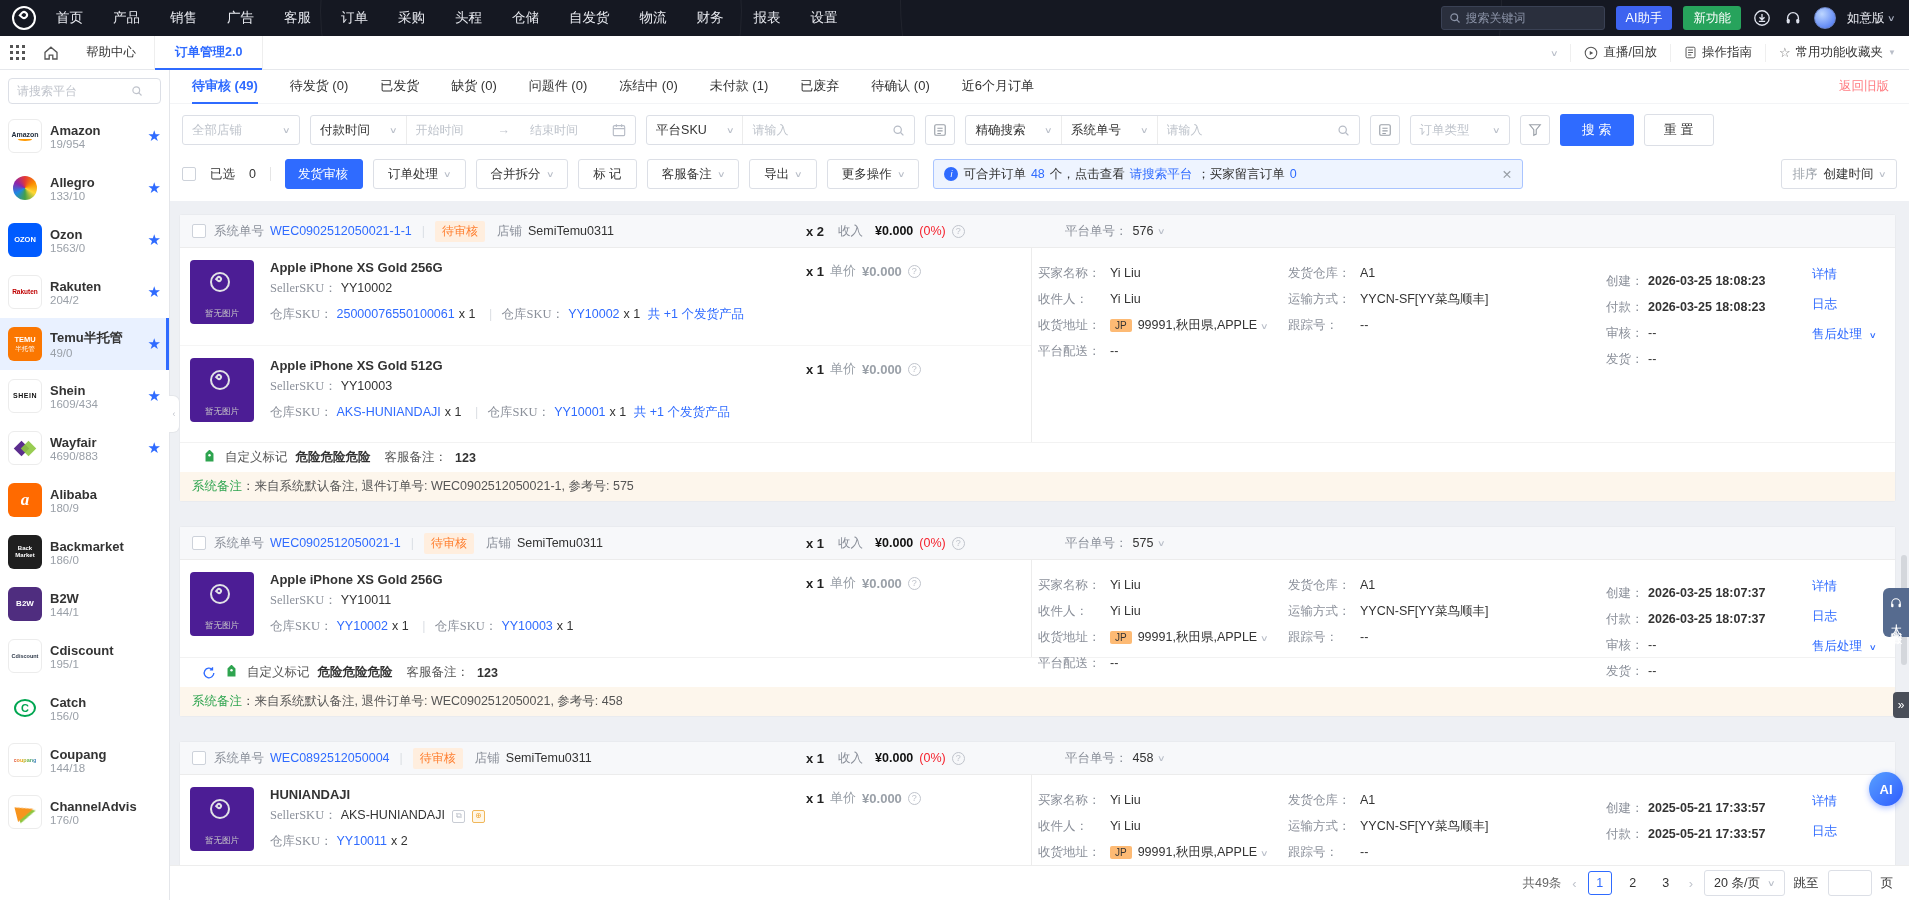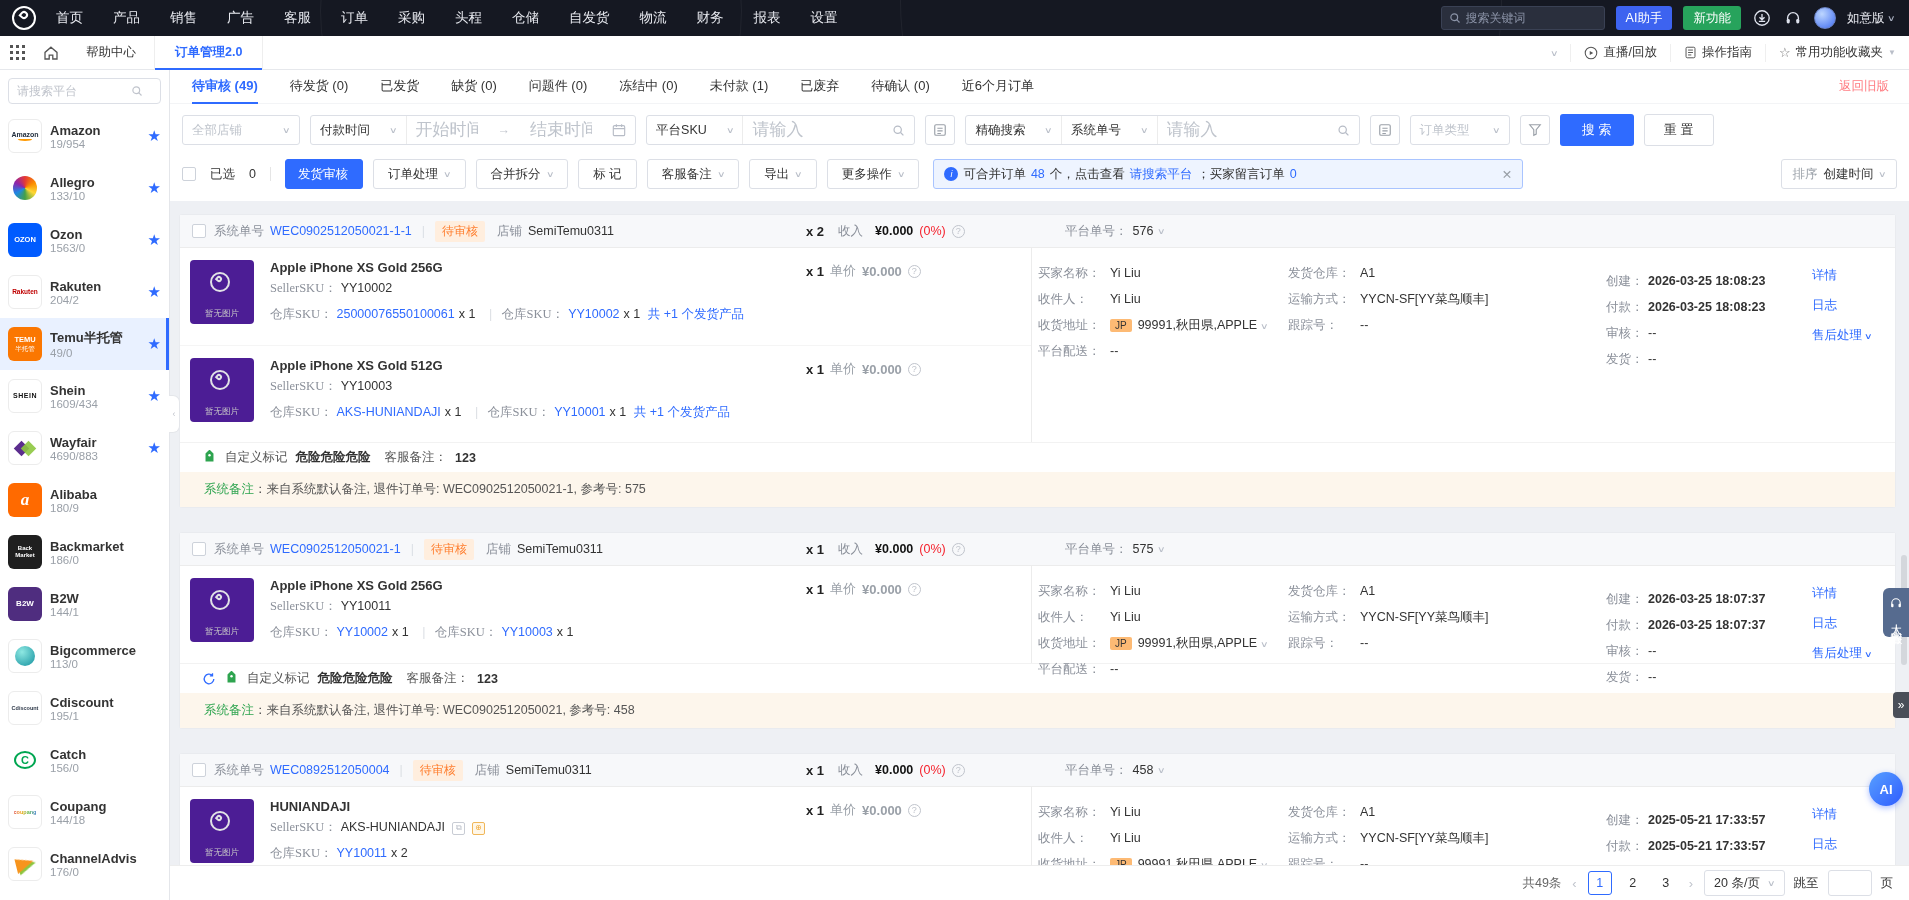--- a/index.html
+++ b/index.html
@@ -75,21 +75,21 @@
   .tophead { background:#fff; }
   .tabs { height:34px; display:flex; align-items:center; padding-left:22px; gap:32px; position:relative; border-bottom:1px solid #f3f4f6; }
   .tab { font-size:13px; color:#333; cursor:pointer; height:34px; line-height:32px; white-space:nowrap; }
   .tab.act { color:#2f6bff; font-weight:bold; border-bottom:2px solid #2f6bff; }
   .back-old { position:absolute; right:20px; color:#ff7c82; font-size:12.5px; cursor:pointer; }
   .filters { padding:10px 12px 6px; display:flex; gap:10px; align-items:center; }
   .fbox { height:30px; border:1px solid #dcdfe6; border-radius:3px; display:flex; align-items:center; font-size:12.5px; color:#333; background:#fff; }
   .fseg { display:flex; align-items:center; gap:20px; padding:0 9px; height:100%; }
   .fseg + .fseg { border-left:1px solid #ececec; }
   .ph { color:#bfc4cc; }
-  .fin { border:none; outline:none; font-size:17px; width:120px; }
+  .fin { border:none; outline:none; font-size:12px; width:120px; }
   .fin::placeholder { color:#bfc4cc; }
   .fin.short { width:62px; }
   .sqbtn { width:30px; height:30px; border:1px solid #dcdfe6; border-radius:3px; display:flex; align-items:center; justify-content:center; color:#9aa0a8; background:#fff; cursor:pointer; flex:none; }
   .btn-search { width:74px; height:32px; background:#2f6bff; color:#fff; border-radius:3px; display:flex; align-items:center; justify-content:center; font-size:13px; cursor:pointer; }
   .btn-reset { width:70px; height:32px; background:#fff; border:1px solid #dcdfe6; border-radius:3px; display:flex; align-items:center; justify-content:center; font-size:13px; cursor:pointer; }
   .actions { padding:7px 12px 12px; display:flex; gap:10px; align-items:center; }
   .cbx { width:14px; height:14px; border:1px solid #cdd2da; border-radius:2px; background:#fff; display:inline-block; flex:none; cursor:pointer; }
   .sel-info { display:flex; gap:14px; align-items:center; font-size:12.5px; }
   .vdiv { width:1px; height:14px; background:#e5e5e5; margin:0 4px; }
   .abtn { height:30px; padding:0 14px; border:1px solid #dcdfe6; border-radius:3px; font-size:12.5px; display:flex; align-items:center; gap:6px; background:#fff; cursor:pointer; white-space:nowrap; }
@@ -138,25 +138,25 @@
   .pprice-lab { color:#9aa0a8; }
   .pprice { color:#9aa0a8; font-weight:bold; }
   .info-col { flex:1; position:relative; font-size:12.5px; }
   .icol { position:absolute; top:12px; }
   .c1 { left:6px; } .c2 { left:256px; } .c3 { left:574px;margin-top:8px; } .c4 { left:780px; }
   .irow { height:26px; line-height:26px; white-space:nowrap; }
   .irow .ilab { display:inline-block; min-width:68px; }
   .ival { color:#333; }
   .ival.b { font-weight:bold; }
   .chip { background:#fdba74; color:#333; padding:1px 5px; border-radius:2px; margin-right:6px; font-size:10px; }
-  .c4 .irow { height:30px; line-height:30px; }
+  .c4 .irow { height:30px; line-height:30px;font-family:Liberation Mono, monospace; }
   .ilink { color:#2f6bff; cursor:pointer; }
   .mrow { height:30px; border-top:1px solid #f2f2f2; display:flex; align-items:center; padding-left:22px; gap:8px; font-size:12.5px; color:#555; }
   .tagv { font-weight:bold; color:#333; }
-  .snote { height:35px; background:#fdf6ec; display:flex; align-items:center; padding-left:24px; font-size:12.5px; color:#555; }
+  .snote { height:29px; background:#fdf6ec; display:flex; align-items:center; padding-left:12px; font-size:12.5px; color:#555; }
   .sn-label { color:#2ea44f; }
 
   
   .pagebar { height:35px; background:#fff; display:flex; align-items:center; justify-content:flex-end; padding-right:16px; gap:9px; font-size:12.5px; color:#333; border-top:1px solid #ededed; }
   .pg-total { color:#666; }
   .pg-arr { color:#c0c4cc; font-size:13px; padding:0 2px; cursor:pointer; }
   .pg { width:24px; height:24px; display:flex; align-items:center; justify-content:center; border-radius:3px; cursor:pointer; }
   .pg.act { border:1px solid #2f6bff; color:#2f6bff; }
   .psize { height:26px; border:1px solid #dcdfe6; border-radius:3px; padding:0 9px; display:flex; align-items:center; gap:8px; cursor:pointer; }
   .jump { width:44px; height:26px; border:1px solid #dcdfe6; border-radius:3px; outline:none; padding:0 6px; font-size:12.5px; }
@@ -345,26 +345,20 @@
           <span>Back</span>
           <span>Market</span>
         </span>
       <span class="p-meta"><span class="p-name">Backmarket</span><div class="p-count">186/0</div></span>
     </div>
     <div class="p-item">
       <span class="p-logo lg-b2w">
           <span>B2W</span>
         </span>
       <span class="p-meta"><span class="p-name">B2W</span><div class="p-count">144/1</div></span>
-    </div>
-    <div class="p-item">
-      <span class="p-logo lg-big">
-          <span></span>
-        </span>
-      <span class="p-meta"><span class="p-name">Bigcommerce</span><div class="p-count">113/0</div></span>
     </div>
     <div class="p-item">
       <span class="p-logo lg-cd">Cdiscount</span>
       <span class="p-meta"><span class="p-name">Cdiscount</span><div class="p-count">195/1</div></span>
     </div>
     <div class="p-item">
       <span class="p-logo lg-catch">C</span>
       <span class="p-meta"><span class="p-name">Catch</span><div class="p-count">156/0</div></span>
     </div>
     <div class="p-item">

